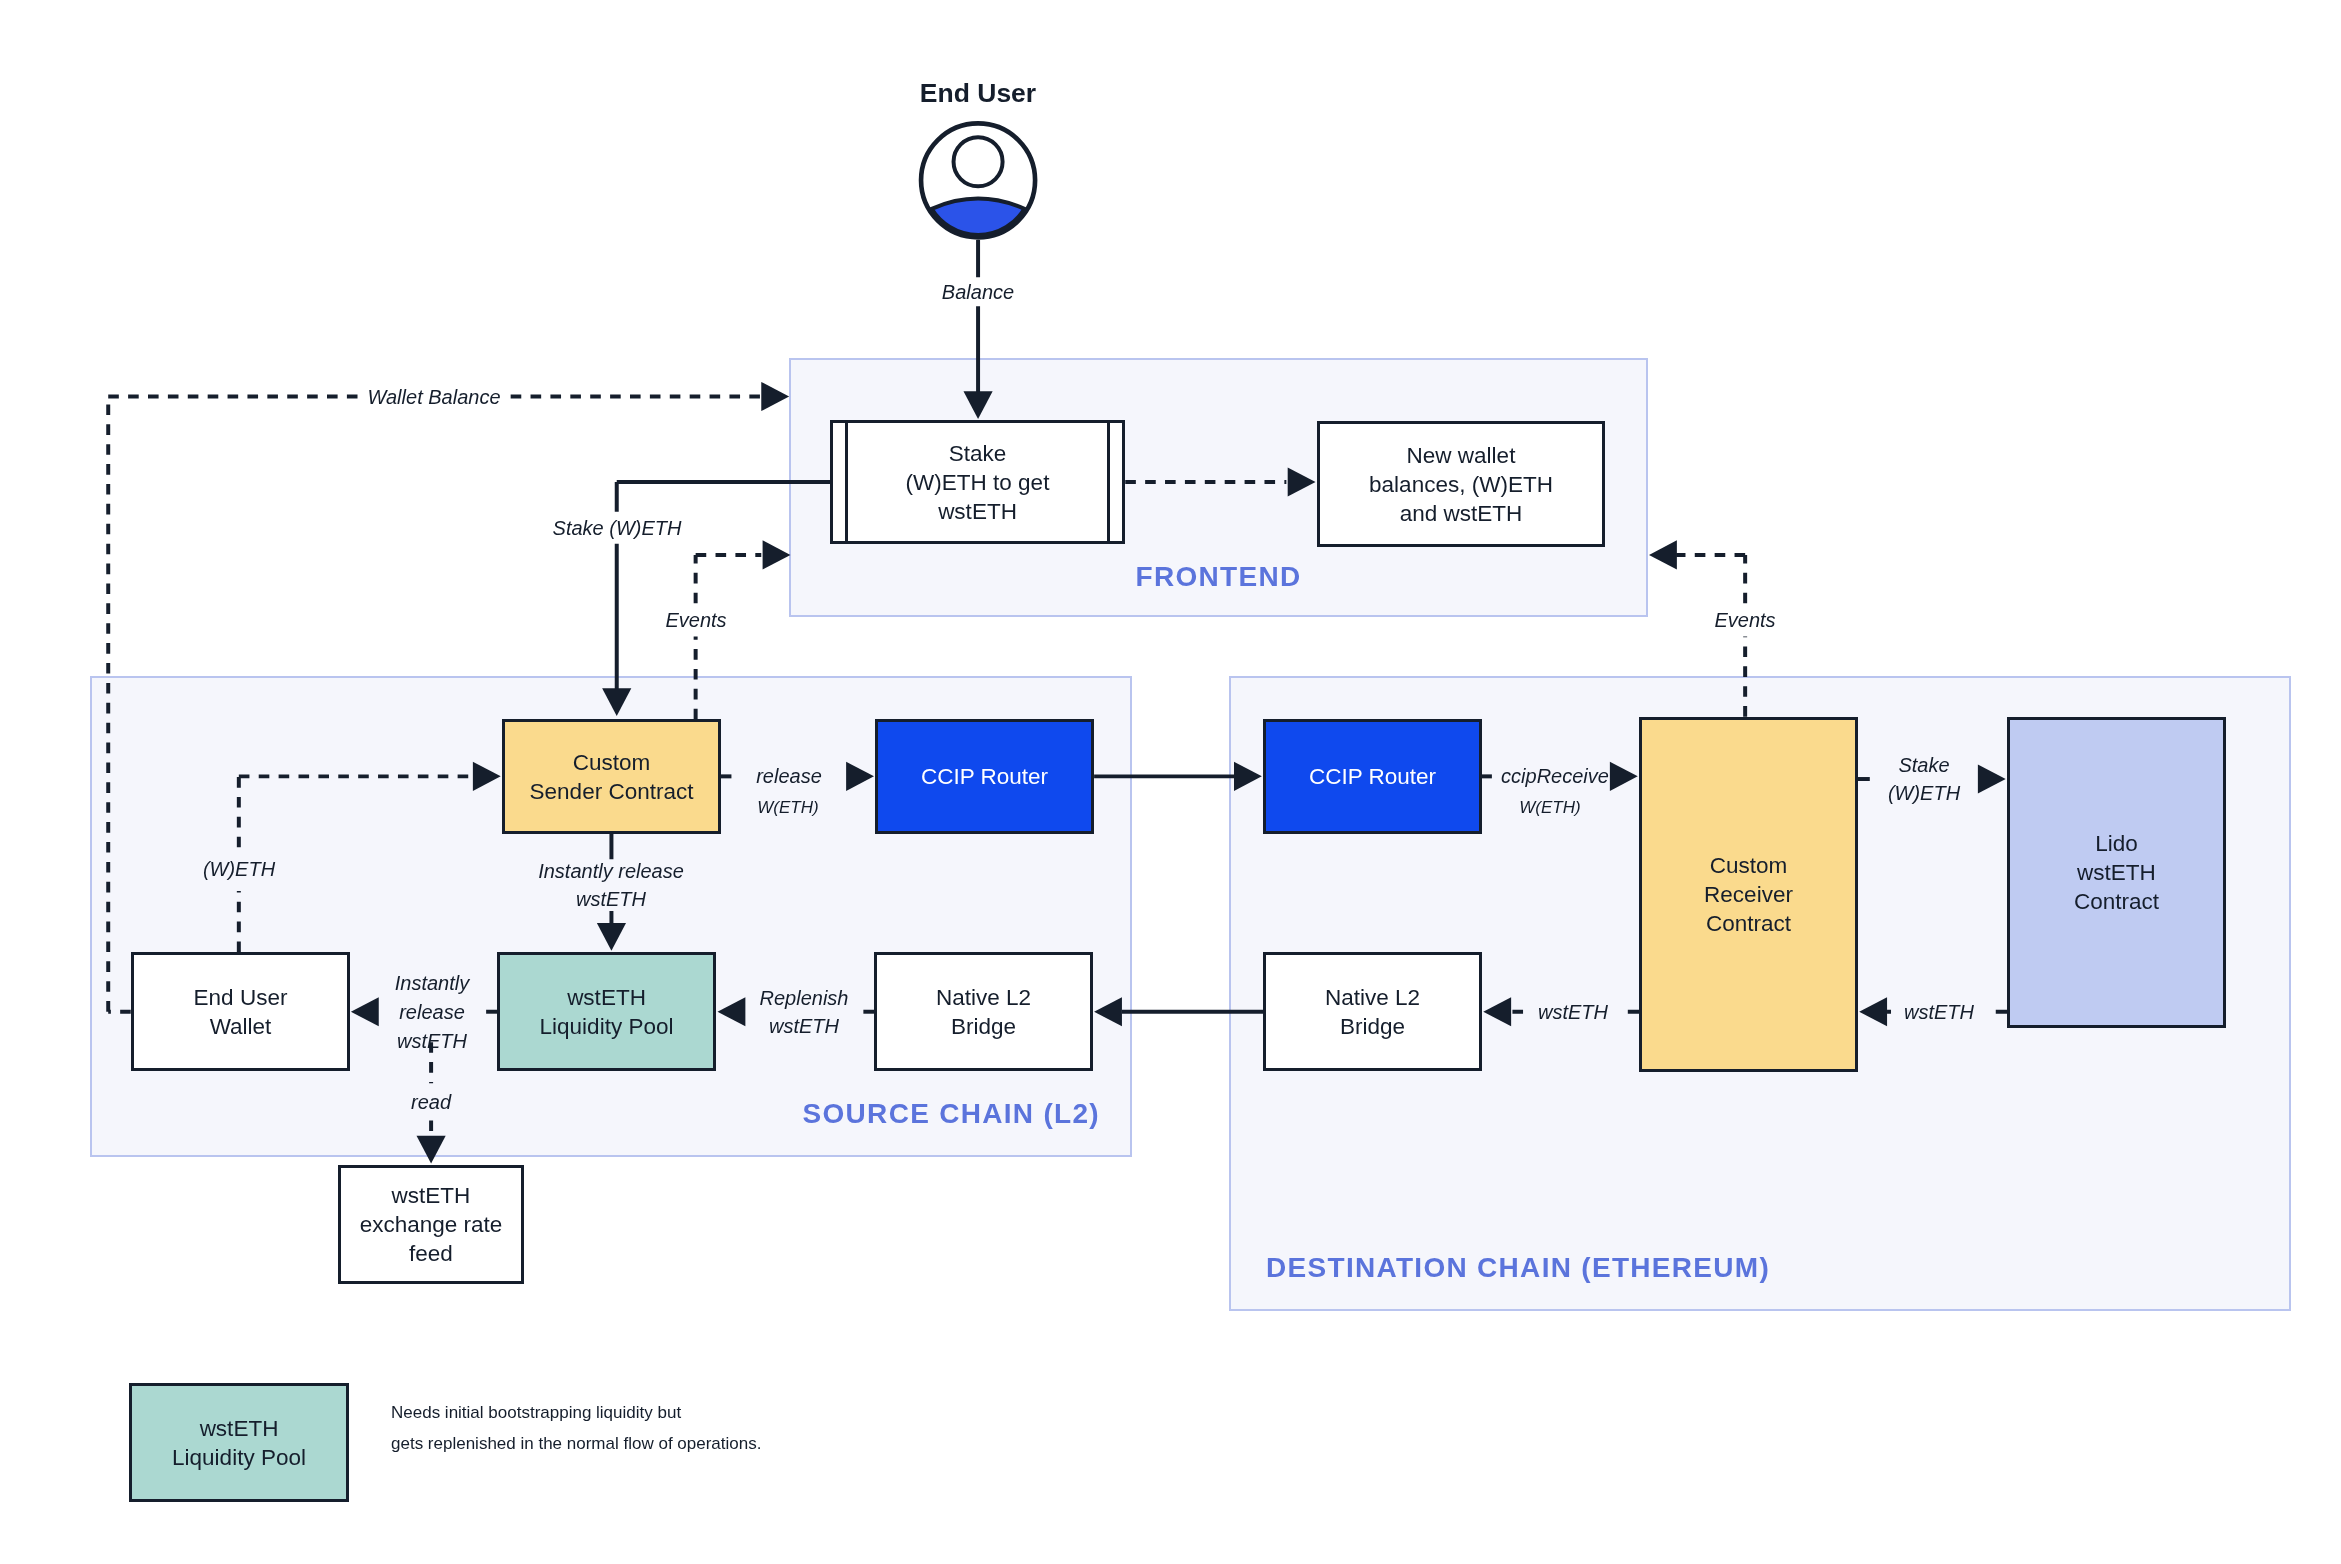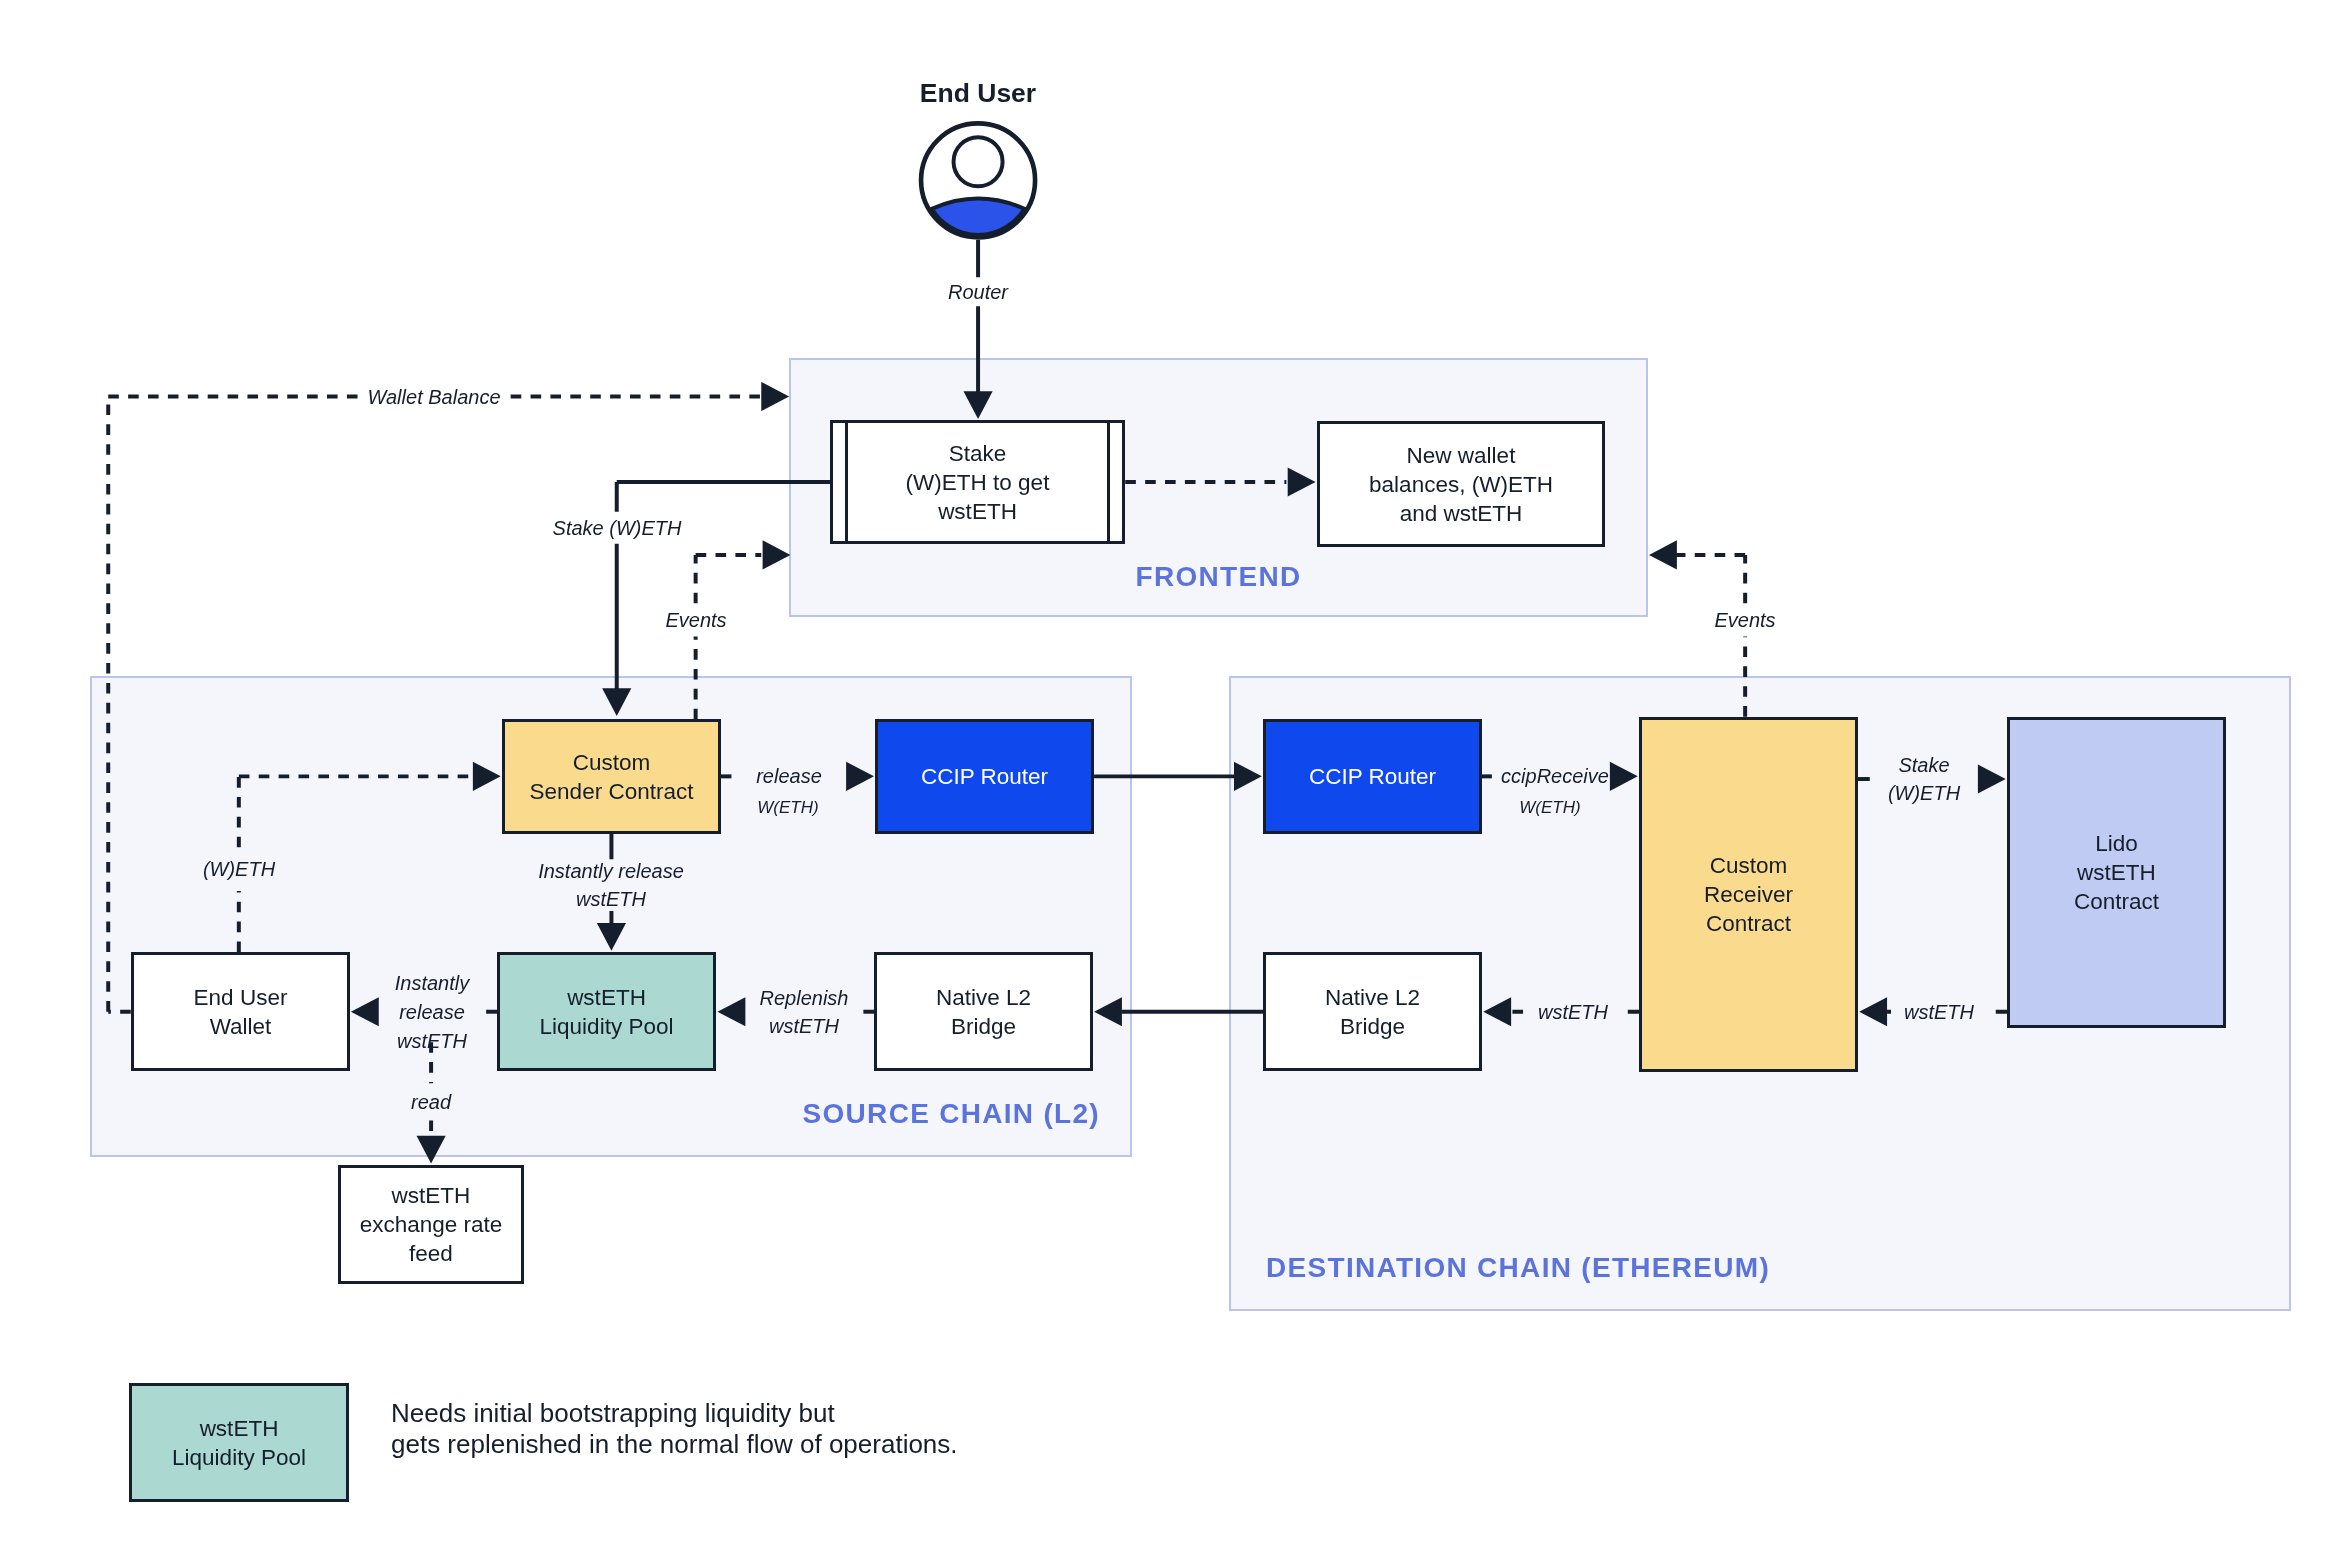--- a/index.html
+++ b/index.html
@@ -30,21 +30,21 @@
   .node.blue{background:var(--ccip-blue);color:#ffffff;border-color:var(--ink);}
   .predef{position:relative;}
   .predef::before,.predef::after{content:"";position:absolute;top:0;bottom:0;width:3.3px;background:var(--ink);}
   .predef::before{left:12px;}
   .predef::after{right:12px;}
   .elabel{position:absolute;transform:translate(-50%,-50%);font-style:italic;font-size:20px;
           line-height:28px;font-weight:500;color:var(--ink);text-align:center;white-space:pre-line;}
   .elabel.sub{font-size:17px;line-height:20px;}
   .title{position:absolute;transform:translateX(-50%);font-weight:700;font-size:26.5px;color:var(--ink);
          white-space:nowrap;}
-  .legend-caption{position:absolute;font-size:26px;line-height:30.5px;font-weight:400;color:var(--ink);
+  .legend-caption{position:absolute;font-size:17px;line-height:30.5px;font-weight:400;color:var(--ink);
                   white-space:pre-line;}
   svg .s{stroke:var(--ink);stroke-width:6;fill:none;}
   svg .d{stroke:var(--ink);stroke-width:6;fill:none;stroke-dasharray:16 14;}
   svg .ah{fill:var(--ink);stroke:none;}
 </style>
 </head>
 <body>
 
 <div id="canvas">
 
@@ -193,21 +193,21 @@
   <div class="node" style="left:874px;top:952px;width:219px;height:119px;">Native L2
 Bridge</div>
 
   <div class="node" style="left:1263px;top:952px;width:219px;height:119px;">Native L2
 Bridge</div>
 
   <div class="node" style="left:338px;top:1165px;width:186px;height:119px;">wstETH
 exchange rate
 feed</div>
 
-  <div class="elabel" style="left:978px;top:292px;">Router</div>
+  <div class="elabel" style="left:978px;top:292px;">Balance</div>
 
   <div class="elabel" style="left:434px;top:397px;">Wallet Balance</div>
 
   <div class="elabel" style="left:617px;top:528px;">Stake (W)ETH</div>
 
   <div class="elabel" style="left:696px;top:620px;">Events</div>
 
   <div class="elabel" style="left:1745px;top:620px;">Events</div>
 
   <div class="elabel" style="left:789px;top:776px;">release</div>

